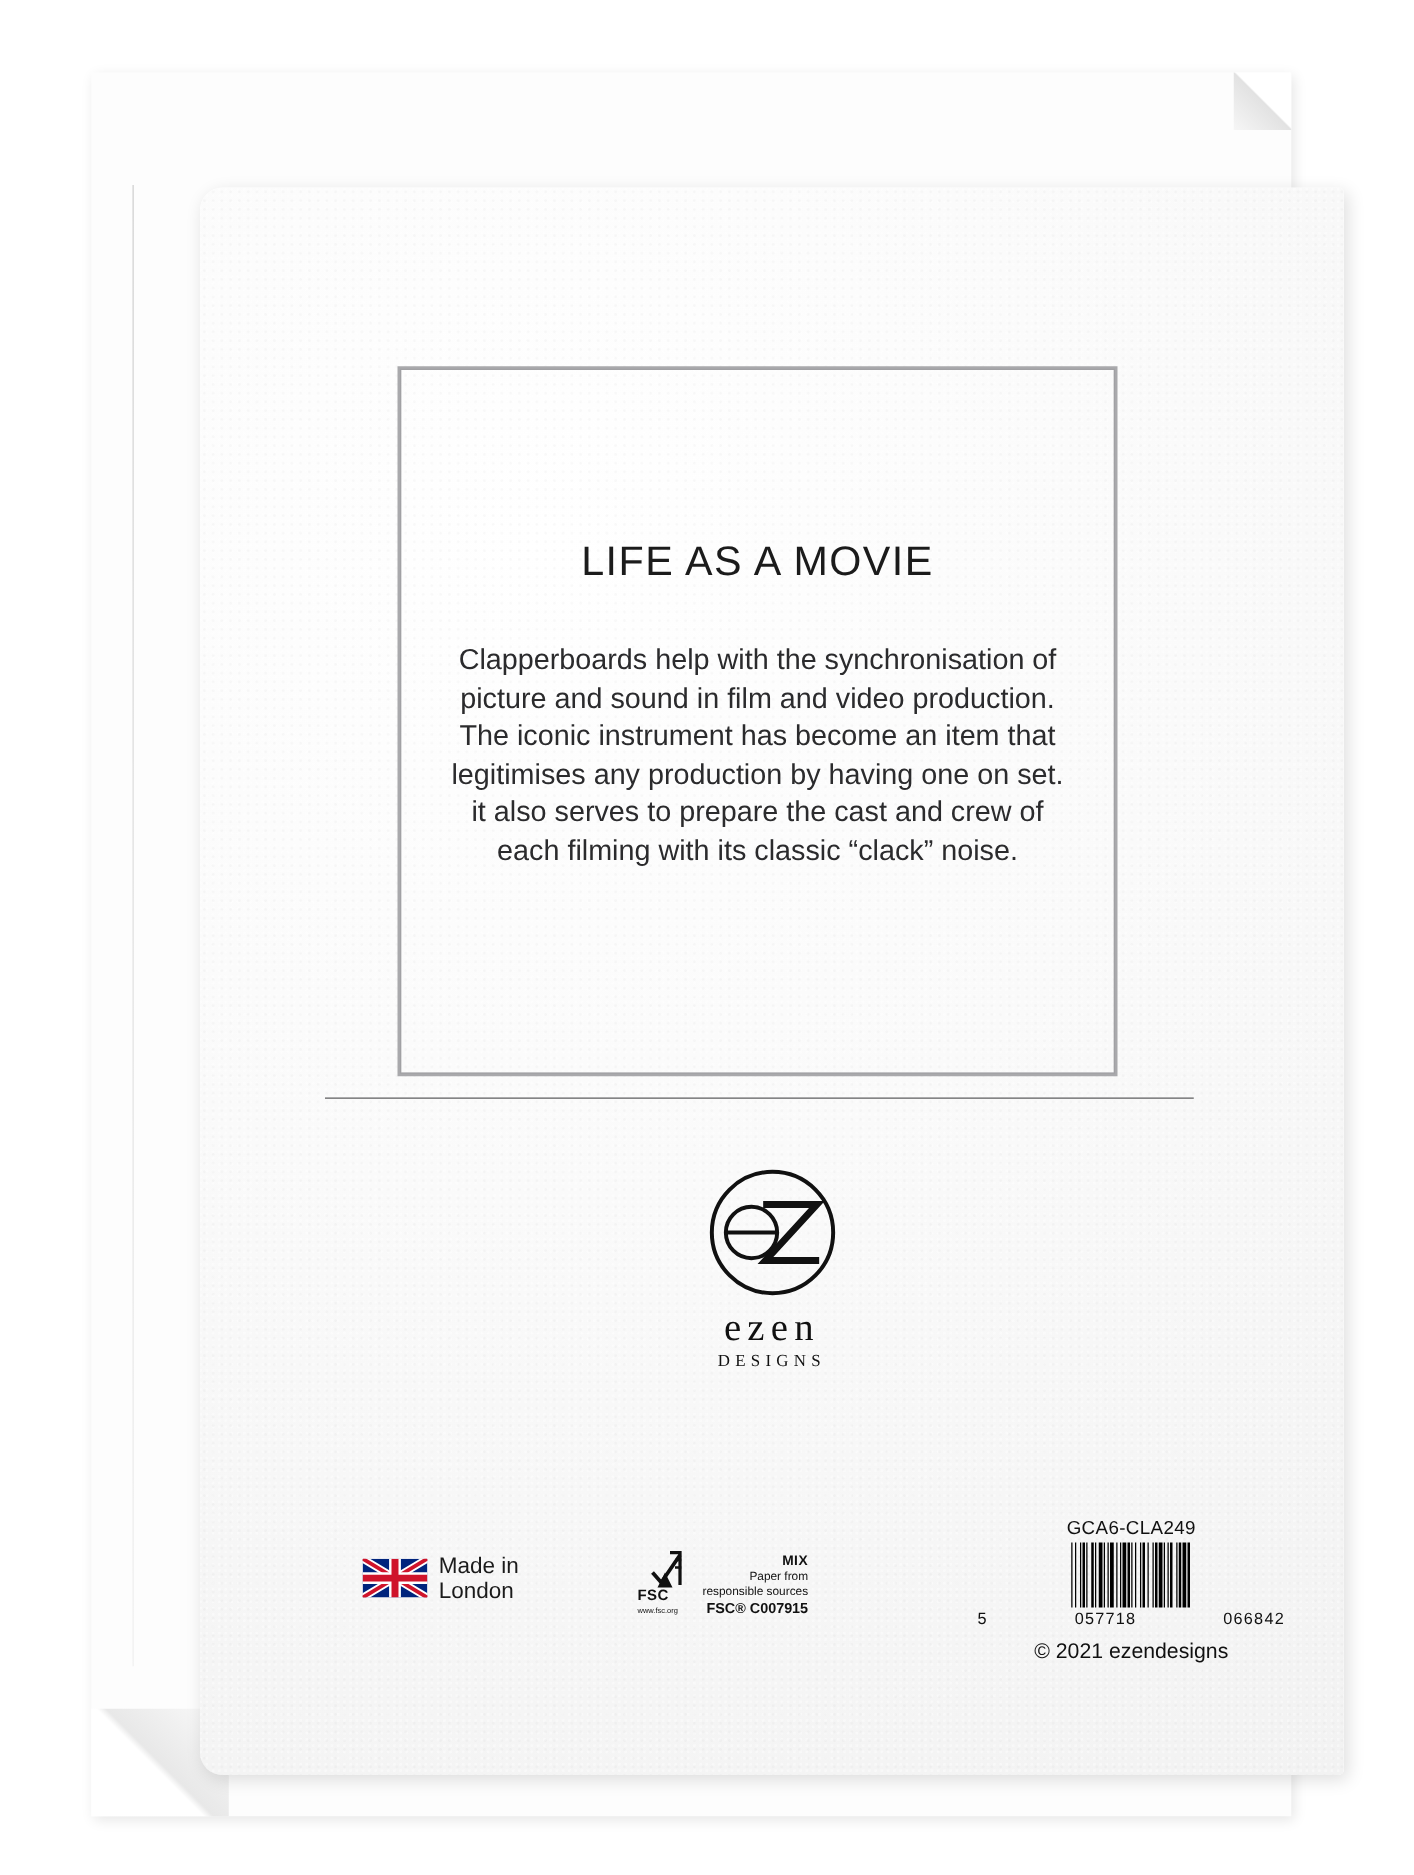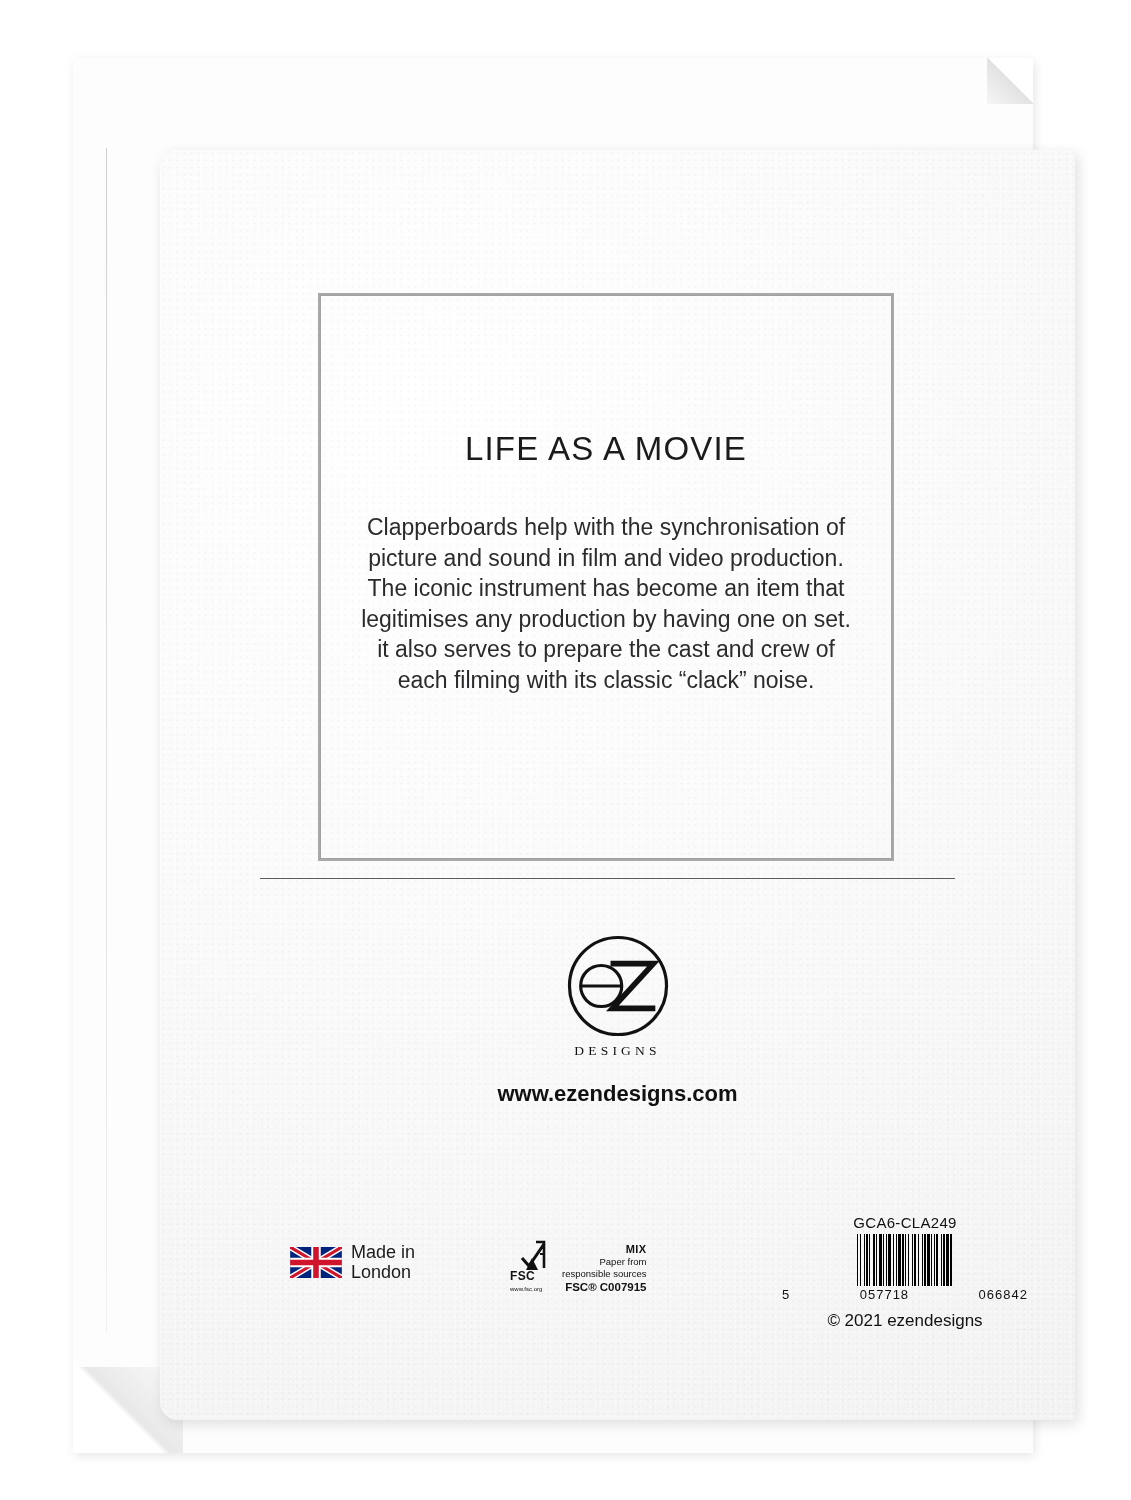--- a/index.html
+++ b/index.html
@@ -307,22 +307,22 @@
       </div>
 
       <div class="divider"></div>
 
       <div class="brand">
         <svg class="brand-mark" viewBox="0 0 120 120">
           <circle cx="60" cy="60" r="52" fill="none" stroke="#111" stroke-width="3.4"></circle>
           <path d="M20 60 h44 M20 60 a22 22 0 0 1 22 -22 a22 22 0 0 1 22 22 a22 22 0 0 1 -22 22 a22 22 0 0 1 -22 -22" fill="none" stroke="#111" stroke-width="3.4"></path>
           <path d="M52 36 h46 l-44 48 h46" fill="none" stroke="#111" stroke-width="6" stroke-linejoin="miter"></path>
         </svg>
+        <div class="brand-name">ezen</div>
         <div class="brand-sub">DESIGNS</div>
-        <div class="brand-url">www.ezendesigns.com</div>
       </div>
 
       <div class="footer">
 
         <div class="made-in">
           <svg class="flag" viewBox="0 0 60 36">
             <rect width="60" height="36" fill="#00247d"></rect>
             <path d="M0,0 L60,36 M60,0 L0,36" stroke="#fff" stroke-width="7"></path>
             <path d="M0,0 L60,36 M60,0 L0,36" stroke="#cf142b" stroke-width="3.6"></path>
             <path d="M30,0 V36 M0,18 H60" stroke="#fff" stroke-width="11"></path>

